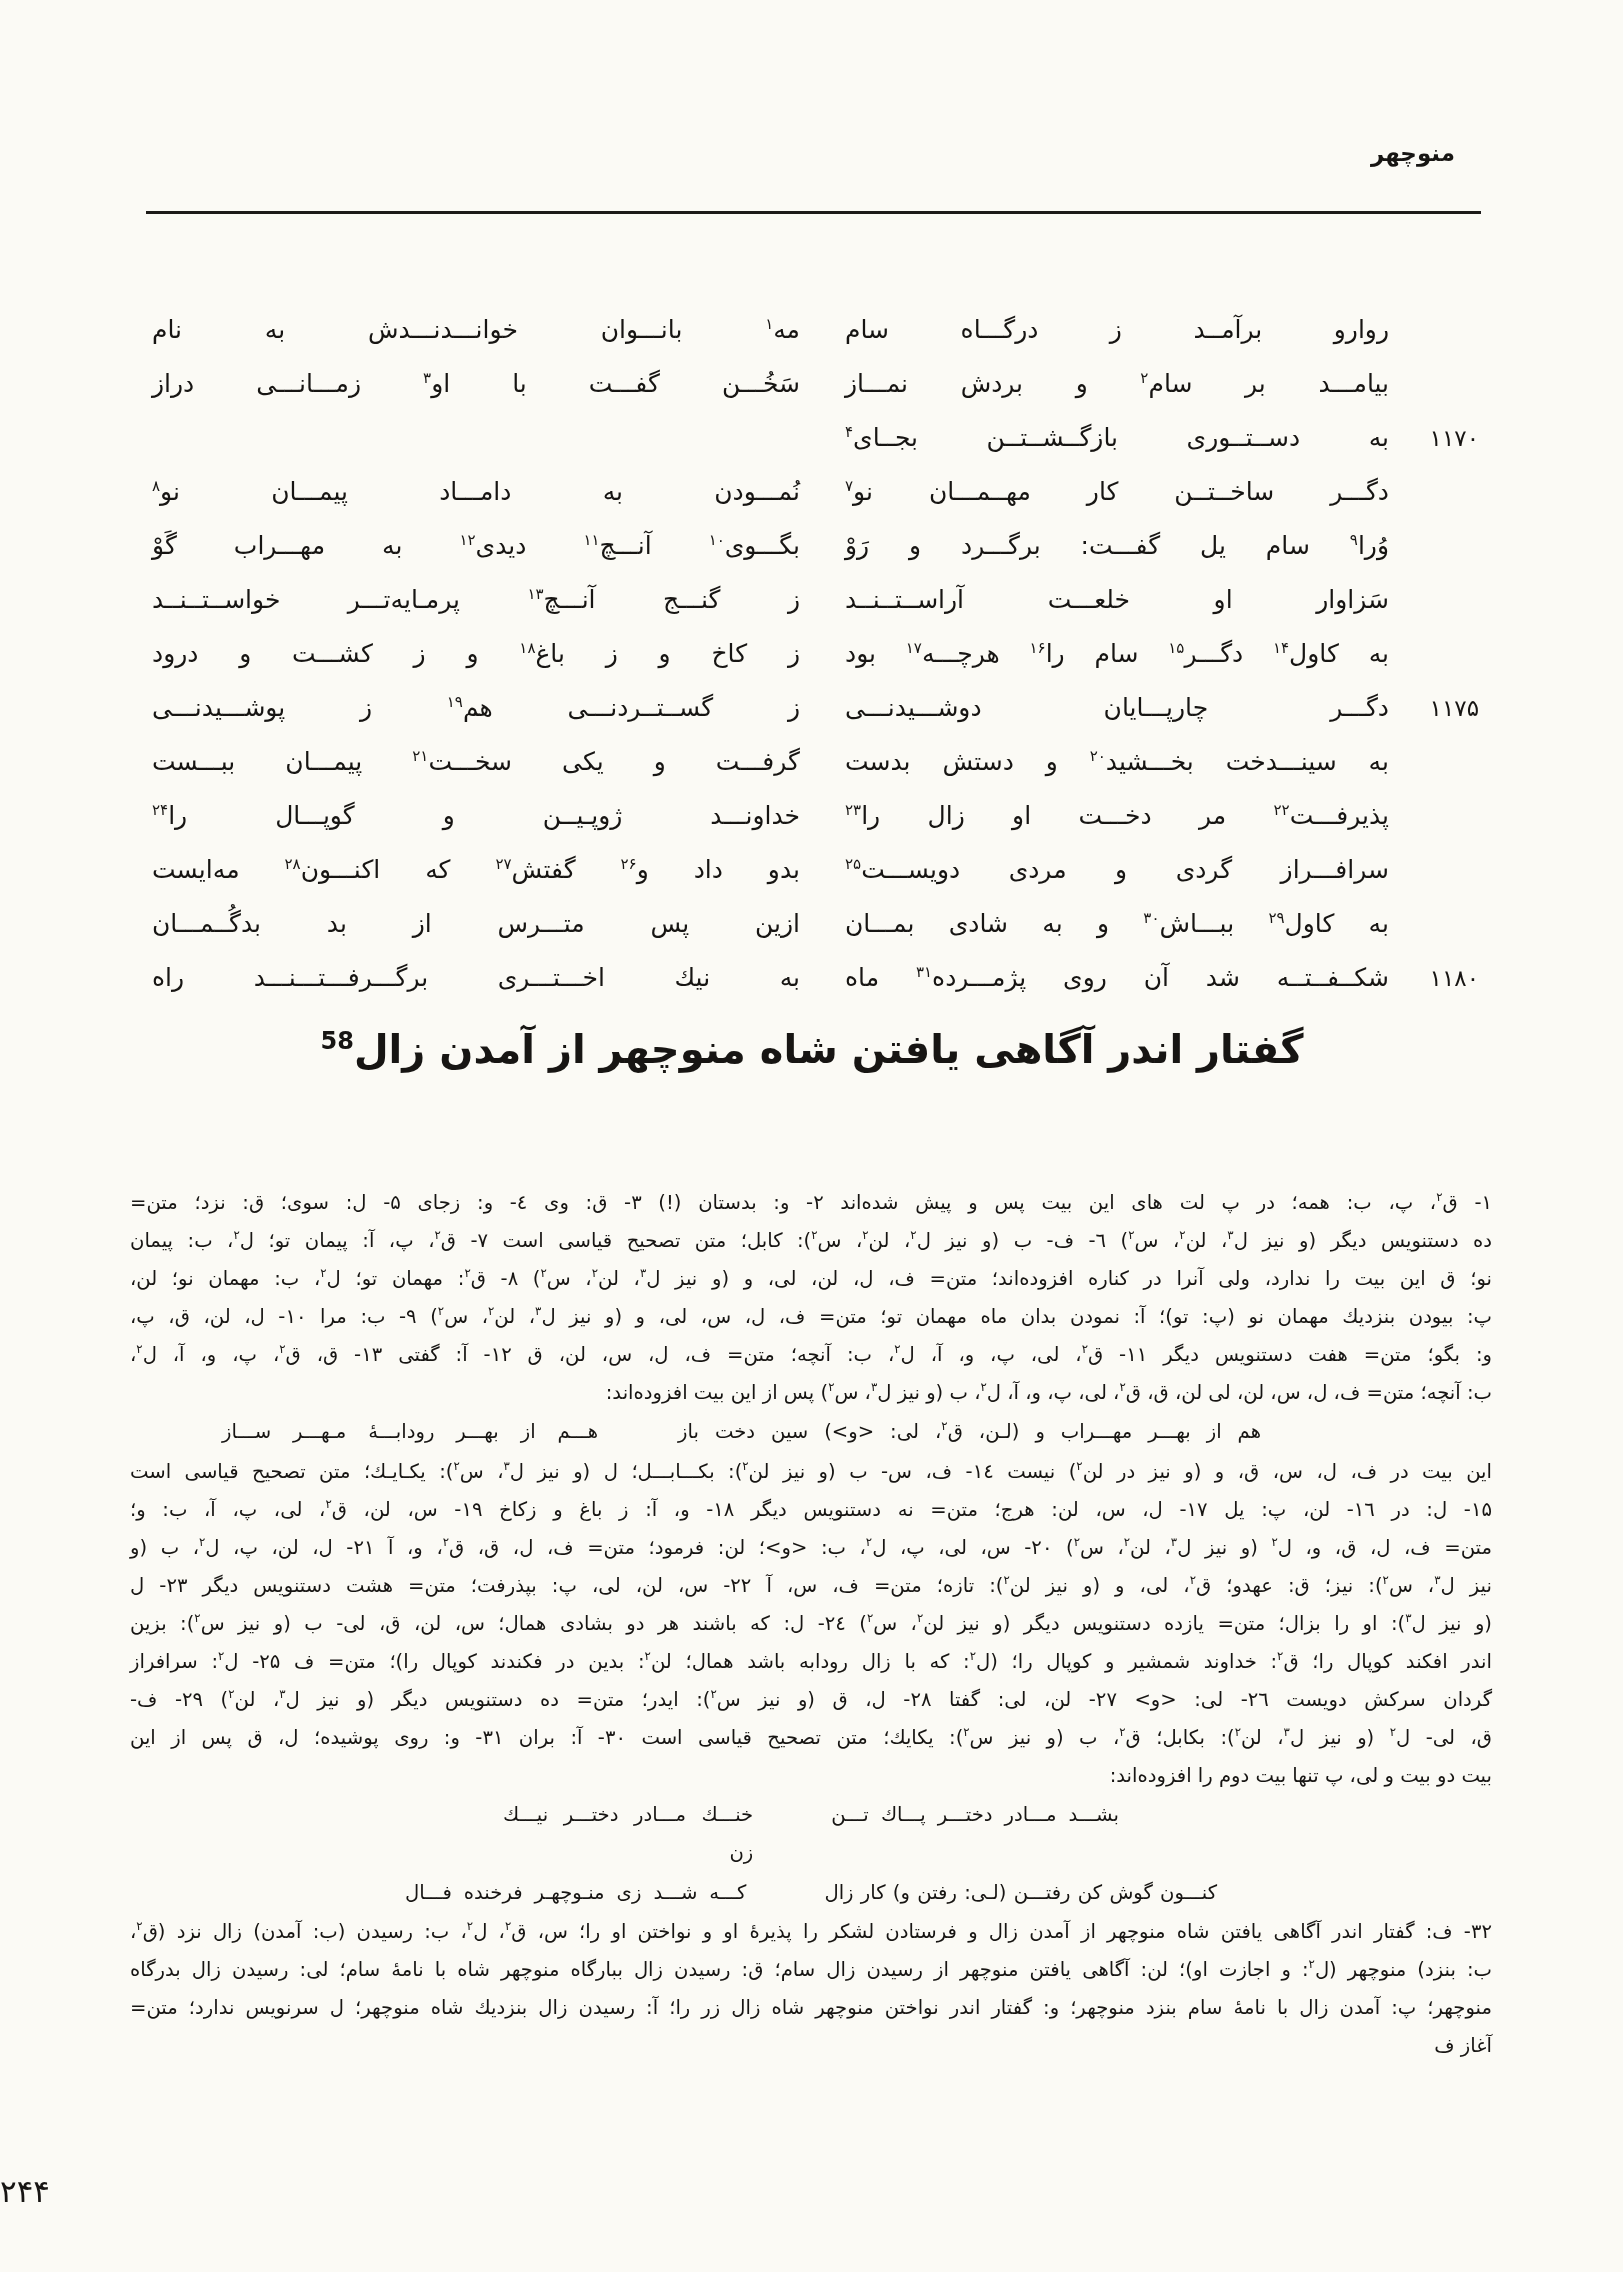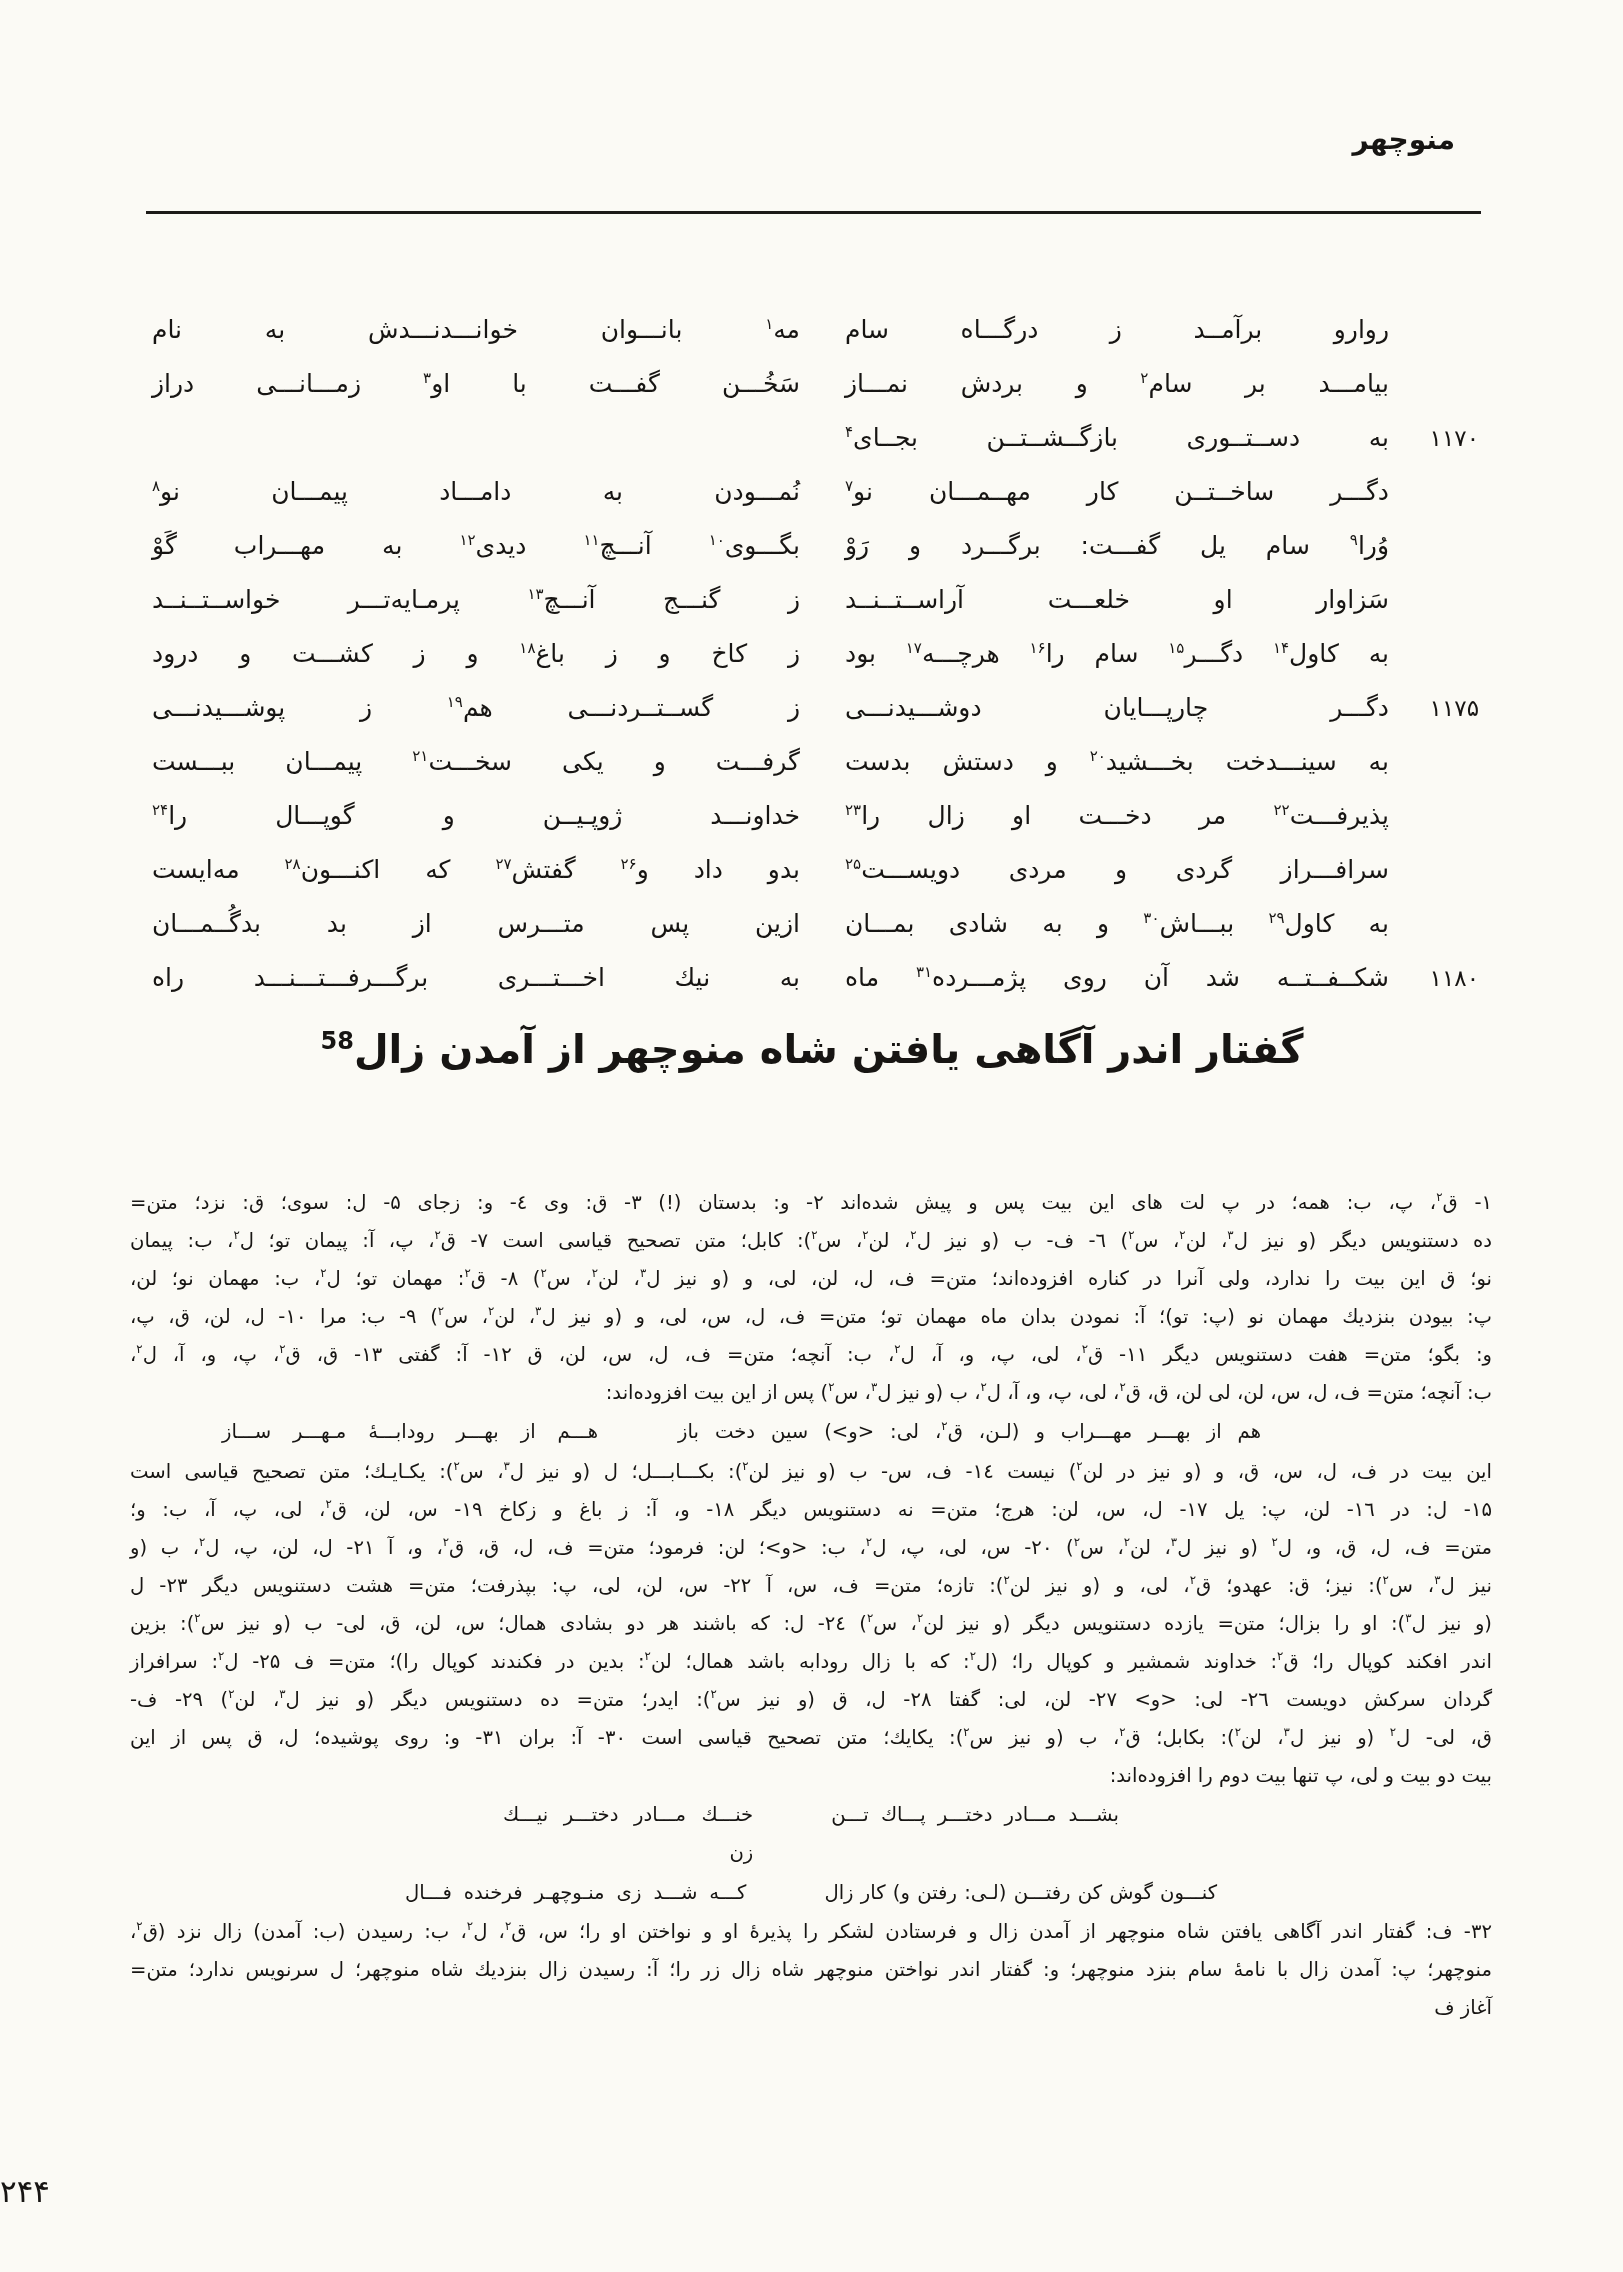--- a/index.html
+++ b/index.html
@@ -9,22 +9,22 @@
     background: #fbfaf5;
     color: #171513;
     font-family: "DejaVu Sans", sans-serif;
     direction: rtl;
     position: relative;
     overflow: hidden;
   }
   sup { font-size: 0.60em; line-height: 0; vertical-align: super; }
 
   .running-head {
-    position: absolute; top: 123px; right: 169px;
-    font-size: 28px; font-weight: bold;
+    position: absolute; top: 140px; right: 169px;
+    font-size: 23px; font-weight: bold;
   }
   .head-rule {
     position: absolute; top: 211px; right: 143px;
     width: 1335px; height: 2.8px; background: #1c1a18;
   }
 
   .poem { position: absolute; top: 315px; right: 145px; width: 1327px; }
   .vrow { display: flex; align-items: baseline; height: 54px; font-size: 25px; }
   .vnum { width: 90px; flex: none; font-size: 23px; text-align: right; }
   .hemi { text-align: justify; text-align-last: justify; -moz-text-align-last: justify; }
@@ -164,18 +164,19 @@
   <div class="app-couplet c1">
     <div class="ch1">بشـــد مـــادر دختـــر پـــاك تـــن</div>
     <div class="ch2">خنـــك مـــادر دختـــر نیـــك زن</div>
   </div>
   <div class="app-couplet c2">
     <div class="ch1">کنـــون گوش کن رفتـــن (لـی: رفتن و) کار زال</div>
     <div class="ch2">کـــه شـــد زی منـوچهـر فرخنده فـــال</div>
   </div>
 
   <div class="fl">۳۲- ف: گفتار اندر آگاهی یافتن شاه منوچهر از آمدن زال و فرستادن لشکر را پذیرهٔ او و نواختن او را؛ س، ق<sup>۲</sup>، ل<sup>۲</sup>، ب: رسیدن (ب: آمدن) زال نزد (ق<sup>۲</sup>،</div>
+  <div class="fl">ب: بنزد) منوچهر (ل<sup>۲</sup>: و اجازت او)؛ لن: آگاهی یافتن منوچهر از رسیدن زال سام؛ ق: رسیدن زال ببارگاه منوچهر شاه با نامهٔ سام؛ لی: رسیدن زال بدرگاه</div>
   <div class="fl">منوچهر؛ پ: آمدن زال با نامهٔ سام بنزد منوچهر؛ و: گفتار اندر نواختن منوچهر شاه زال زر را؛ آ: رسیدن زال بنزدیك شاه منوچهر؛ ل سرنویس ندارد؛ متن=</div>
   <div class="fl end">آغاز ف</div>
 </div>
 
 <div class="page-number">۲۴۴</div>
 
 
 </body></html>

